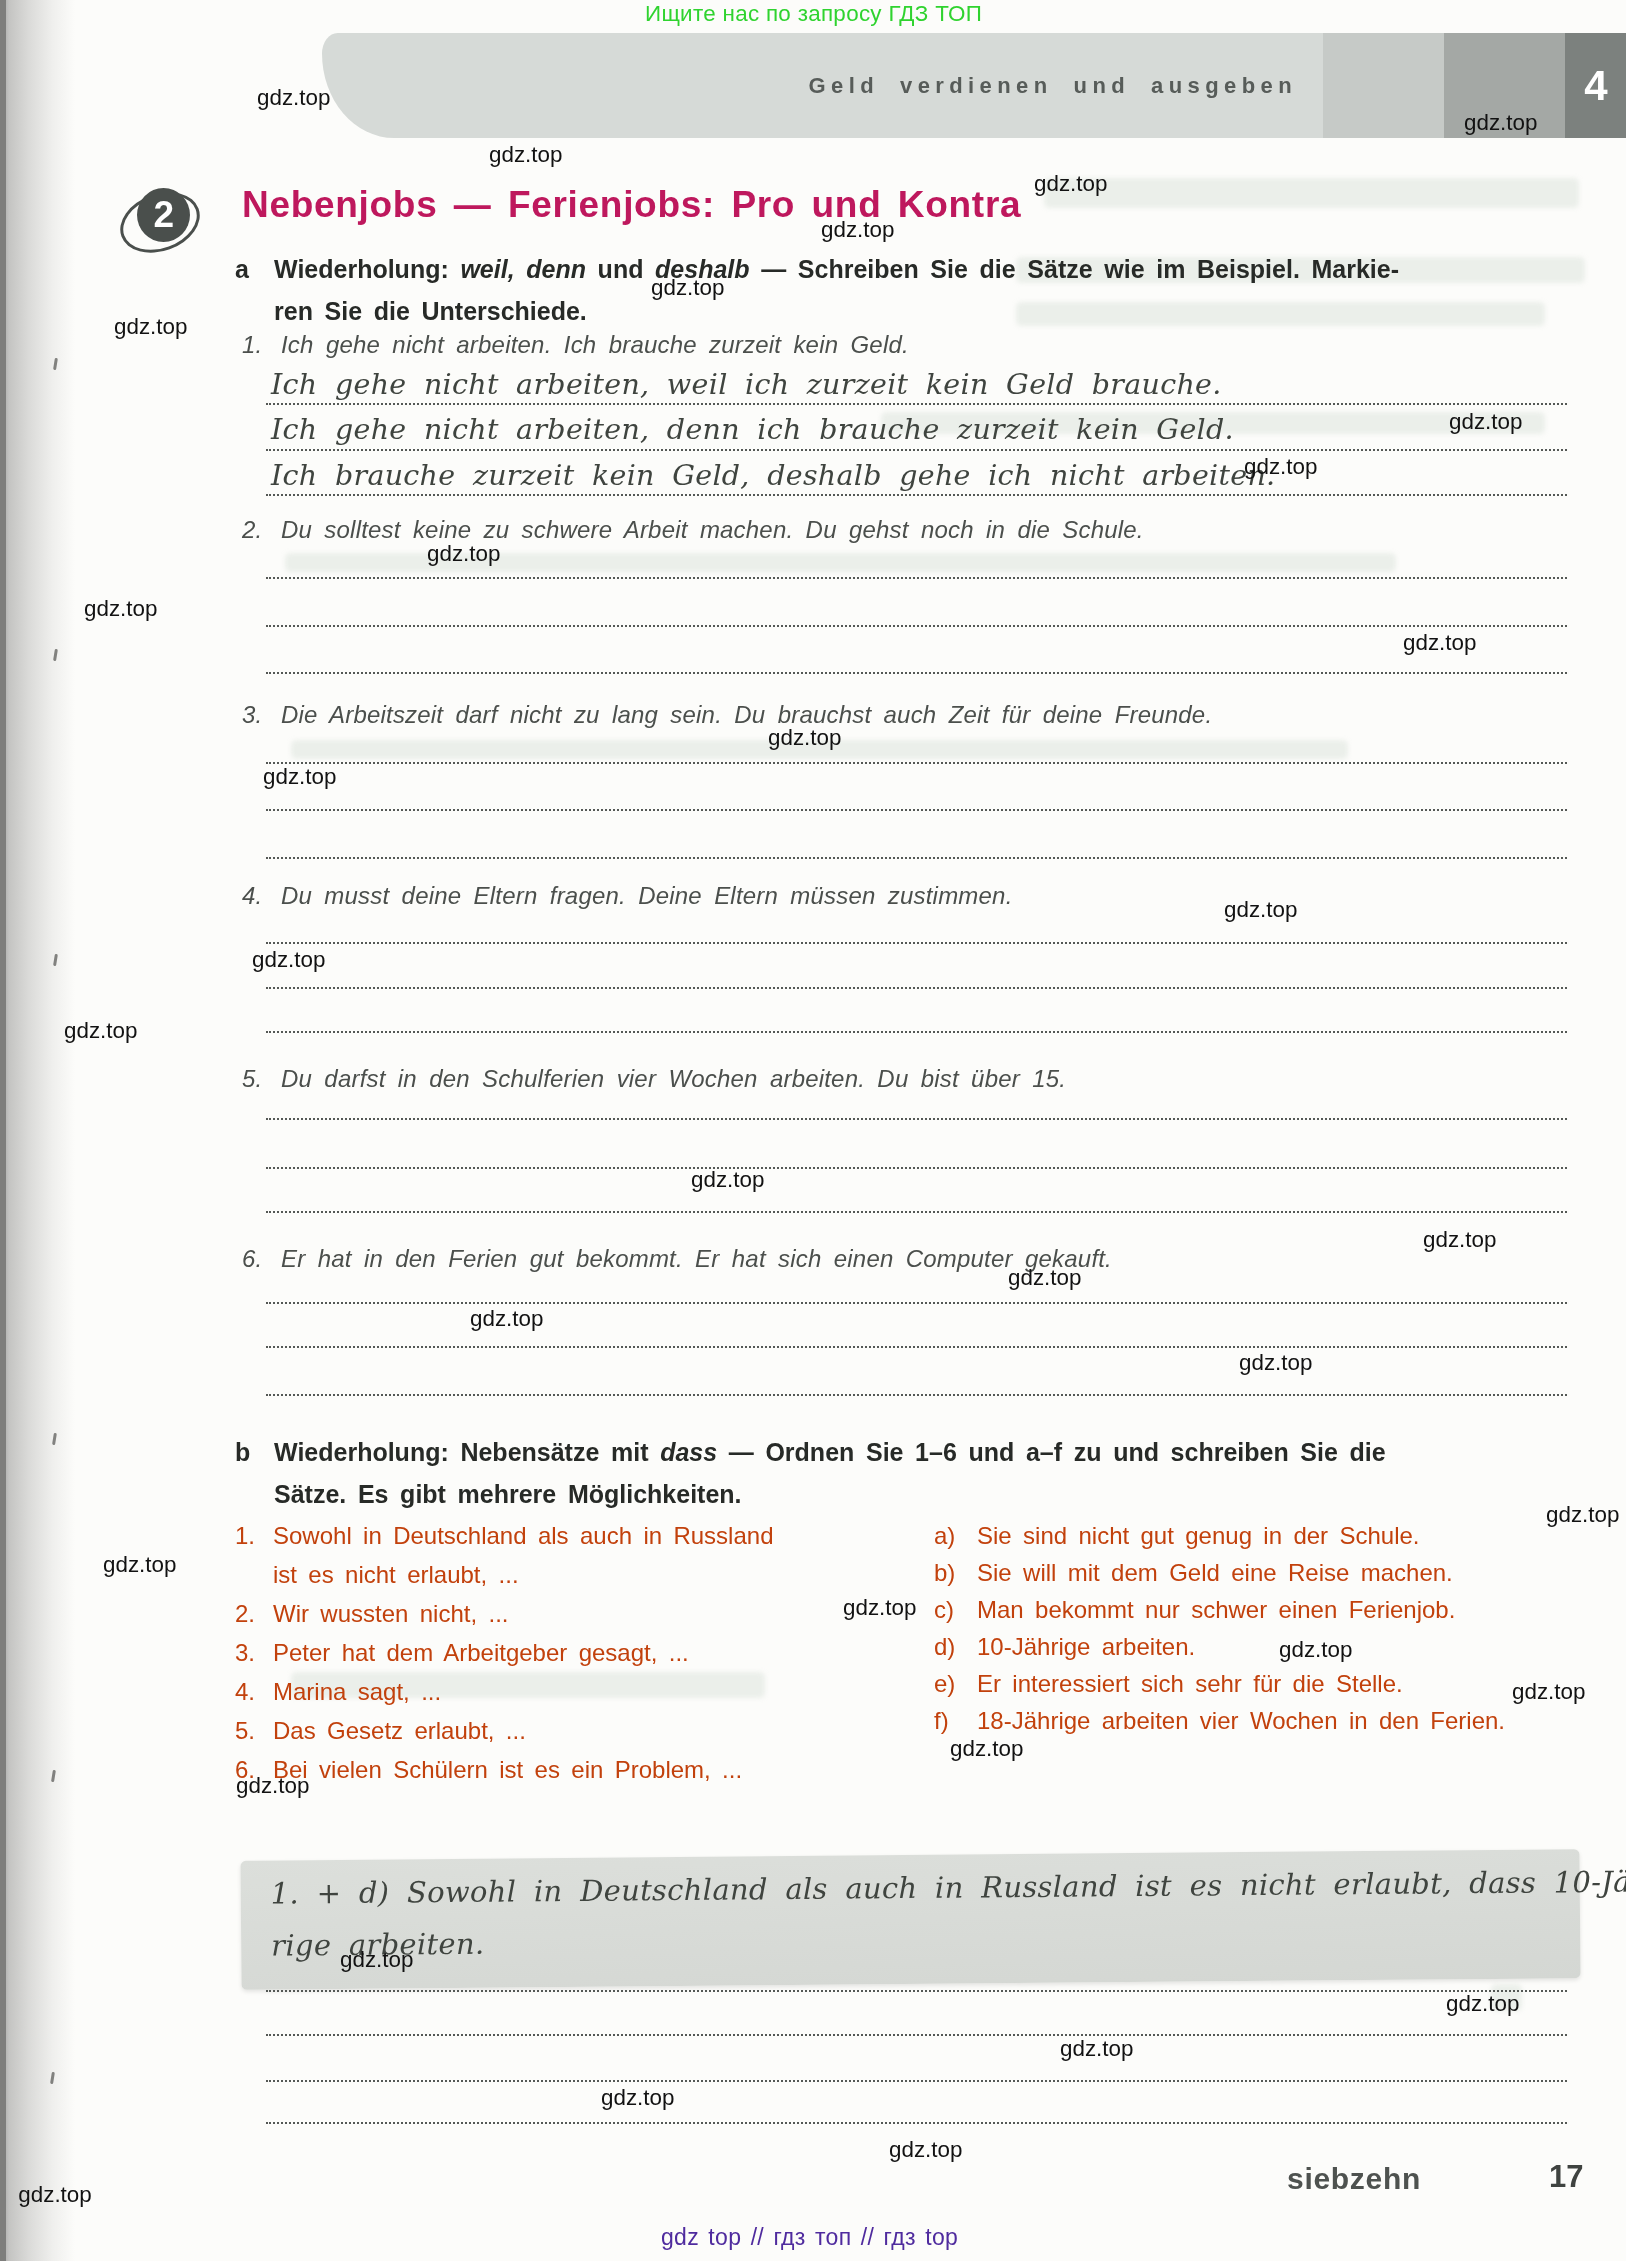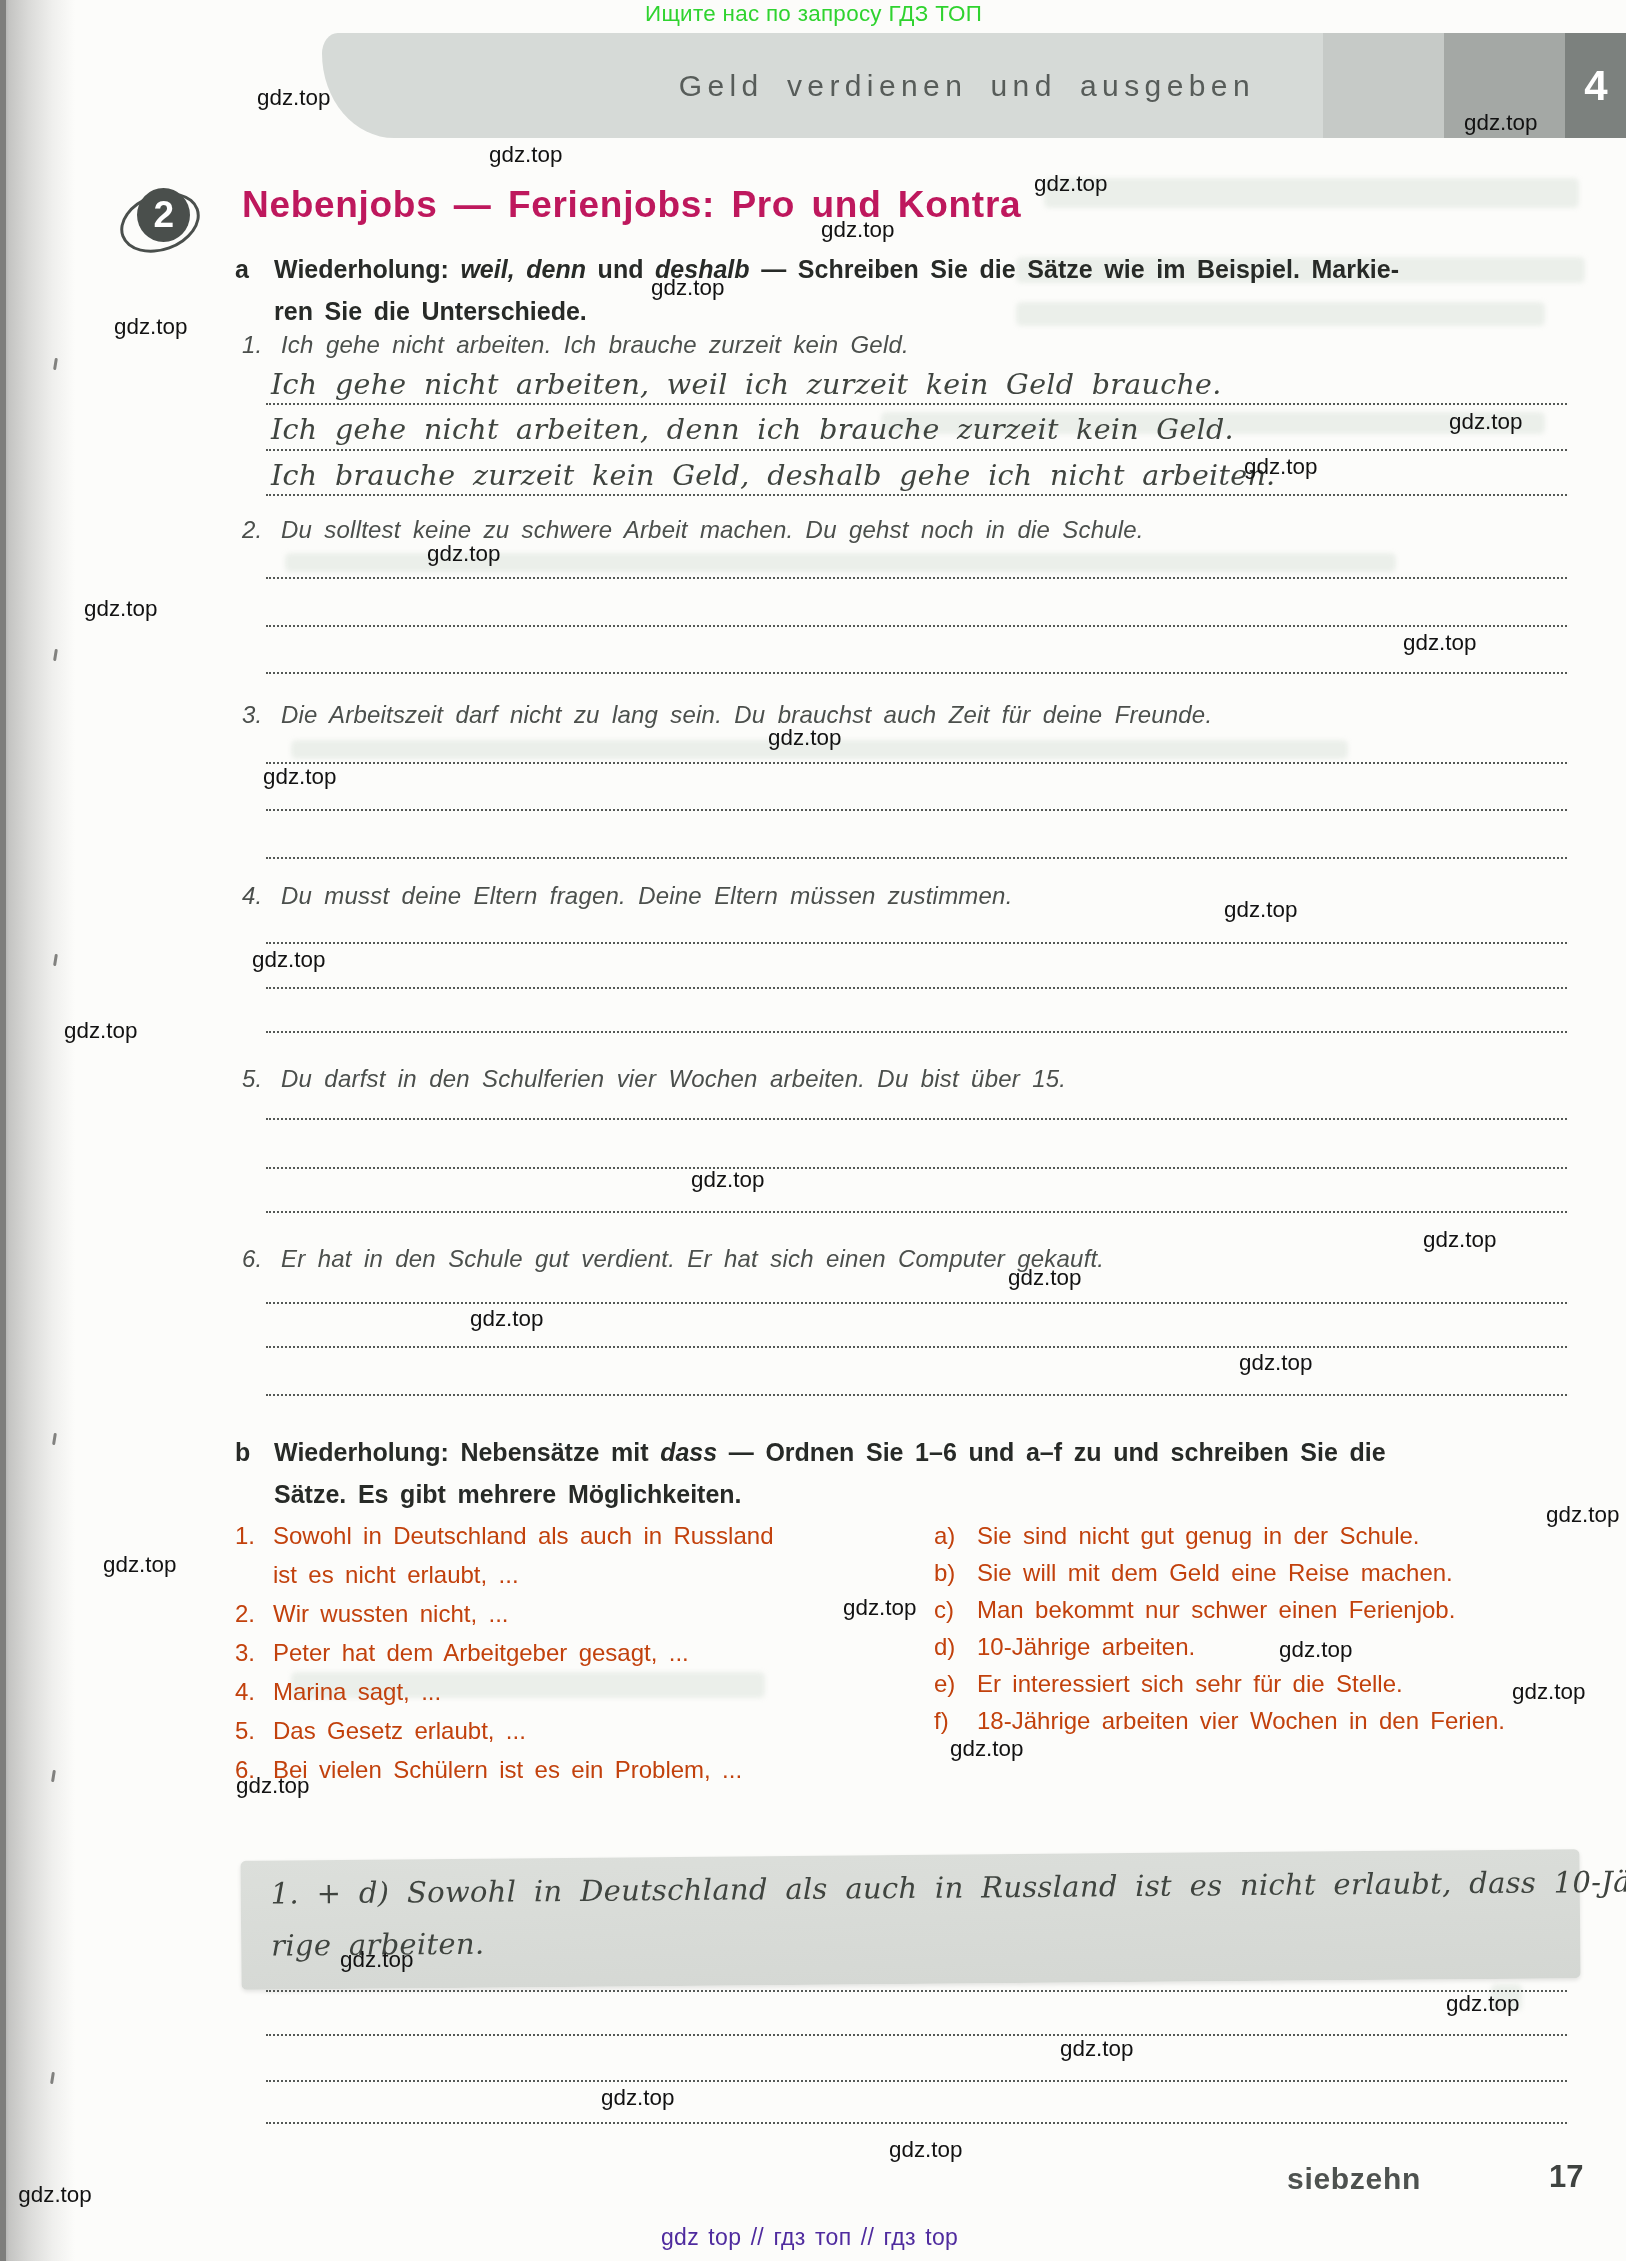--- a/index.html
+++ b/index.html
@@ -8,23 +8,23 @@
   
   .spine{position:absolute;left:0;top:0;bottom:0;width:75px;
          background:linear-gradient(90deg,#9d9d9b 0,#c4c4c2 12%,#dadad8 38%,#efefed 70%,rgba(252,252,250,0) 100%);}
   .spine-edge{position:absolute;left:0;top:0;bottom:0;width:6.1px;background:#7e7e7c;}
   .tick{position:absolute;width:3.4px;height:11.5px;background:#5c5c5a;opacity:.75;transform:rotate(9deg);border-radius:1.4px;}
   
   .promo-top{position:absolute;left:645px;top:1.4px;font-size:22.4px;color:#2fd32f;letter-spacing:0.3px;}
   
   .header-bar{position:absolute;left:322px;top:33px;right:0;height:105px;display:flex;
               border-radius:17.6px 0 0 81px / 23px 0 0 95px;overflow:hidden;}
-  .hb-title{flex:1;background:#d6dad7;color:#575c59;font-weight:normal;font-size:30px;
+  .hb-title{flex:1;background:#d6dad7;color:#575c59;font-weight:bold;font-size:22px;
             letter-spacing:5.4px;word-spacing:9.5px;display:flex;align-items:center;justify-content:flex-end;
-            padding-right:68px;}
+            padding-right:26px;}
   .hb-step1{width:121px;background:#c6cac7;}
   .hb-step2{width:121px;background:#a4a8a5;}
   .hb-num{width:62px;background:#7c817e;color:#ffffff;font-weight:bold;font-size:42px;
           display:flex;align-items:center;justify-content:center;}
   
   .badge{position:absolute;left:123px;top:183px;width:81px;height:68px;}
   .badge-fill{position:absolute;left:14.2px;top:5.4px;width:53px;height:54px;background:#4a4f4c;border-radius:50%;
               color:#fff;font-weight:bold;font-size:37px;display:flex;align-items:center;justify-content:center;}
   .badge-ring{position:absolute;left:-4.1px;top:11px;width:76px;height:51px;border:3.4px solid #4a4f4c;
               border-radius:50%;transform:rotate(-20deg);}
@@ -142,21 +142,21 @@
   <div class="dline" style="top:1031px"></div>
 
   <div class="qitem" style="top:1065px">
     <span class="qnum">5.</span><span class="qtext">Du darfst in den Schulferien vier Wochen arbeiten. Du bist über 15.</span>
   </div>
   <div class="dline" style="top:1118px"></div>
   <div class="dline" style="top:1167px"></div>
   <div class="dline" style="top:1211px"></div>
 
   <div class="qitem" style="top:1245px">
-    <span class="qnum">6.</span><span class="qtext">Er hat in den Schule gut verdient. Er hat sich einen Computer gekauft.</span>
+    <span class="qnum">6.</span><span class="qtext">Er hat in den Ferien gut bekommt. Er hat sich einen Computer gekauft.</span>
   </div>
   <div class="dline" style="top:1302px"></div>
   <div class="dline" style="top:1346px"></div>
   <div class="dline" style="top:1394px"></div>
 
   <div class="part-heading" style="top:1431px">
     <span class="plabel">b</span>
     <div class="ptext"><span>Wiederholung: Nebensätze mit </span><i>dass</i><span> — Ordnen Sie 1–6 und a–f zu und schreiben Sie die</span><br><span>Sätze. Es gibt mehrere Möglichkeiten.</span></div>
   </div>
 

